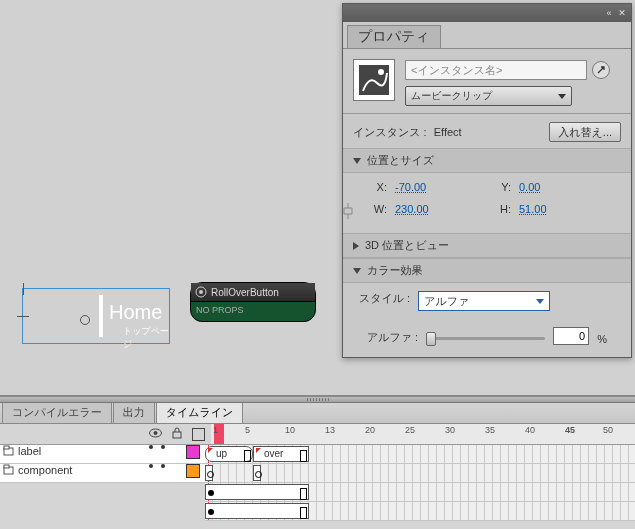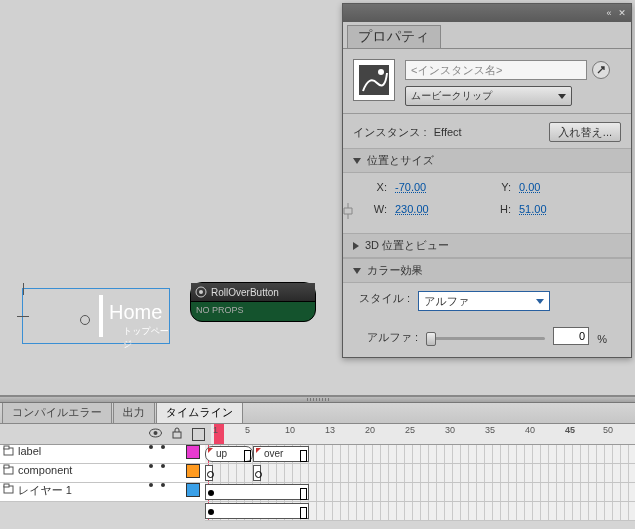--- a/index.html
+++ b/index.html
@@ -269,35 +269,20 @@
             </svg>
           </span>
           <span class="nm">component</span>
           <span class="ic"></span>
           <span class="dots">
             <span class="dot"></span>
             <span class="dot"></span>
           </span>
           <span class="sq" style="background:#ff9a1f"></span>
         </div>
-        <div class="layerRow">
-          <span class="ic">
-            <svg width="11" height="11" viewBox="0 0 11 11">
-              <rect x="1" y="3" width="9" height="7" fill="#fff" stroke="#555"></rect>
-              <rect x="1" y="1" width="5" height="3" fill="#fff" stroke="#555"></rect>
-            </svg>
-          </span>
-          <span class="nm">レイヤー 1</span>
-          <span class="ic"></span>
-          <span class="dots">
-            <span class="dot"></span>
-            <span class="dot"></span>
-          </span>
-          <span class="sq" style="background:#3aa0e8"></span>
-        </div>
       </div>
     <div class="frames" id="frames">
       <div class="phLine"></div>
     <div class="frRow">
           <div class="cellsBg"></div>
           <div class="seg" style="left: 0px; width: 48px; border-radius: 7px;">
             <span class="flag"></span>
             <span class="lblT">up</span>
             <span class="end"></span>
           </div>

